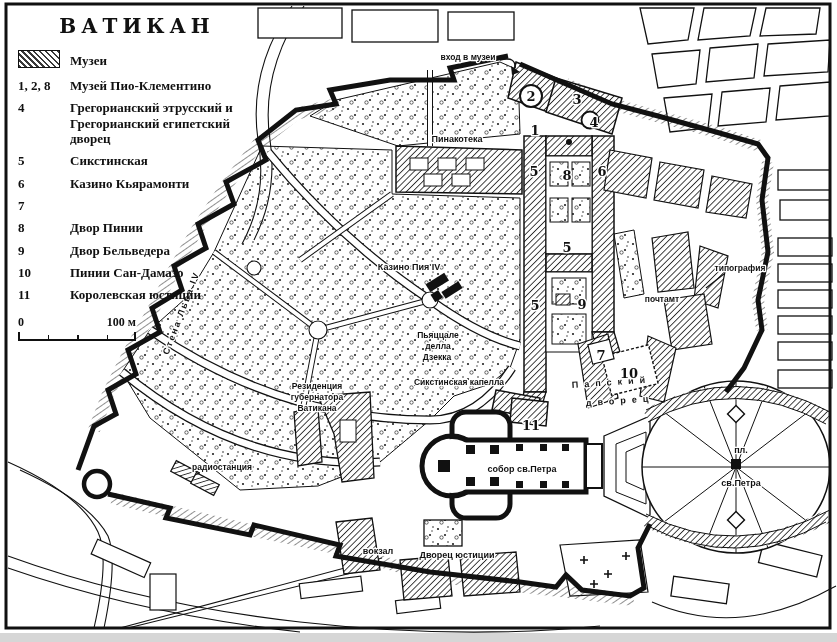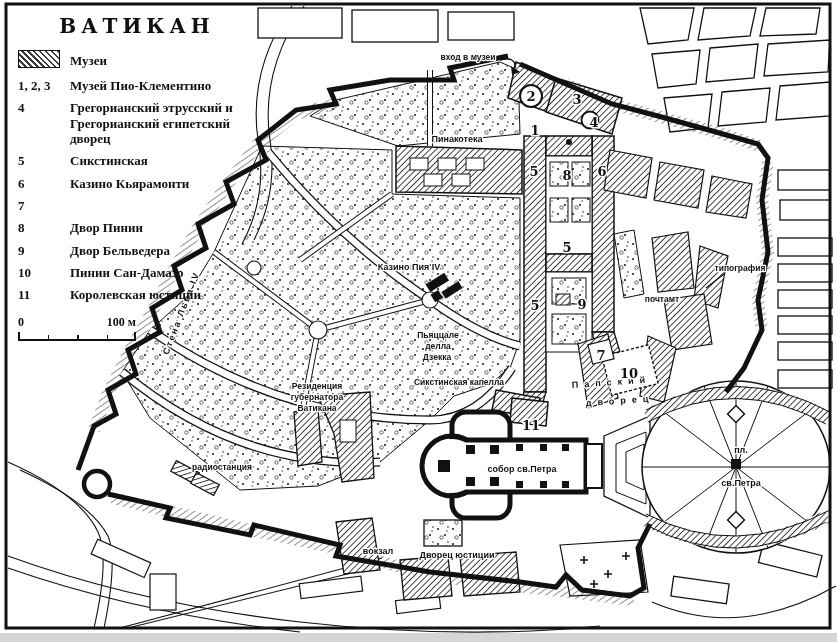--- a/index.html
+++ b/index.html
@@ -324,21 +324,21 @@
   </g>
 </svg>
 
 <div class="legend">
   <div class="legend-title">ВАТИКАН</div>
   <div class="legend-row swatch-row">
     <span class="swatch"></span>
     <span class="legend-label">Музеи</span>
   </div>
   <div class="legend-row">
-    <span class="legend-key">1, 2, 3</span>
+    <span class="legend-key">1, 2, 8</span>
     <span class="legend-label">Музей Пио-Клементино</span>
   </div>
   <div class="legend-row">
     <span class="legend-key">4</span>
     <span class="legend-label">Грегорианский этрусский и Грегорианский египетский дворец</span>
   </div>
   <div class="legend-row">
     <span class="legend-key">5</span>
     <span class="legend-label">Сикстинская</span>
   </div>

